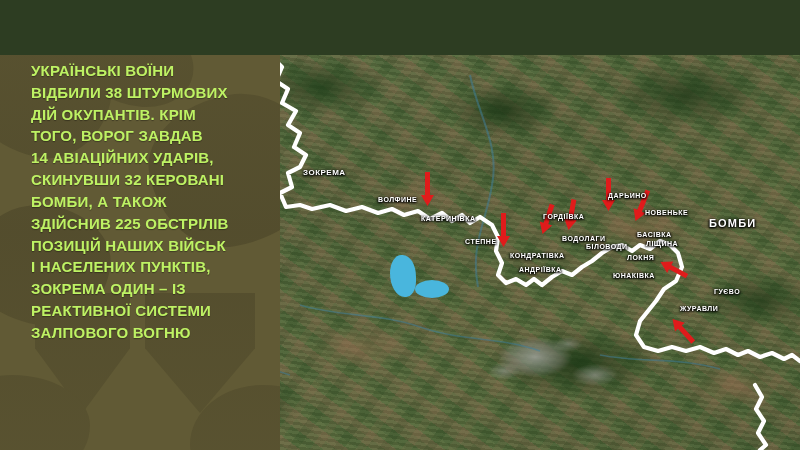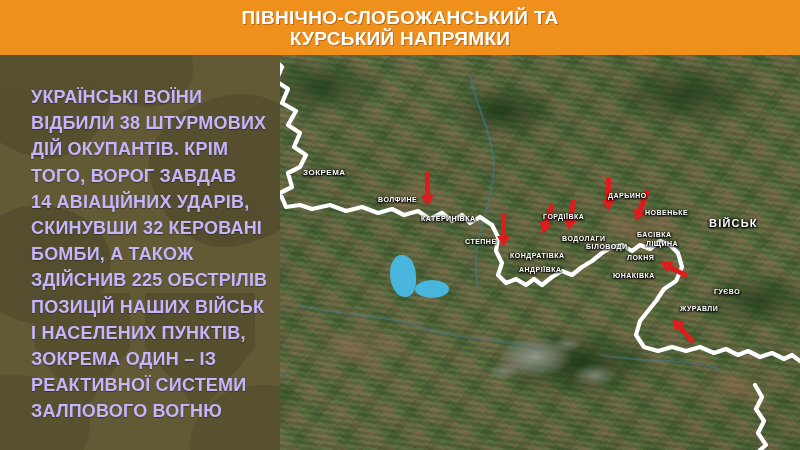--- a/index.html
+++ b/index.html
@@ -116,24 +116,23 @@
   .c3{left:-30px;top:150px;width:140px;height:120px;border-radius:50% 50% 42% 58%/56% 44% 56% 44%;transform:rotate(6deg);}
   .c4{left:35px;top:238px;width:95px;height:120px;clip-path:polygon(0 0,100% 0,100% 46%,50% 100%,0 46%);}
   .c5{left:145px;top:238px;width:110px;height:120px;clip-path:polygon(0 0,100% 0,100% 46%,50% 100%,0 46%);}
   .c6{left:-60px;top:320px;width:150px;height:110px;border-radius:48% 52% 50% 50%/54% 46% 54% 46%;}
   .c7{left:190px;top:330px;width:150px;height:110px;border-radius:48% 52% 50% 50%/54% 46% 54% 46%;}
   .c8{left:75px;top:-40px;width:120px;height:90px;border-radius:50%;transform:rotate(20deg);}
   .camo-veil{position:absolute;inset:0;background:linear-gradient(180deg,rgba(97,90,53,.55),rgba(97,90,53,.35) 45%,rgba(97,90,53,.6));}
 
   .panel-text{
     position:absolute;left:31px;top:5px;width:238px;
-    color:#c4b5fd;font-weight:bold;font-size:18px;line-height:1.455;
+    color:#bef264;font-weight:bold;font-size:15px;line-height:1.455;
     letter-spacing:.2px;text-transform:uppercase;white-space:pre-line;
     text-shadow:0 1px 1px rgba(0,0,0,.35);
-    margin-top:24px;
   }
 </style>
 </head>
 <body>
 
 <div class="frame">
 
   <div class="map-wrap">
     <div class="sat"></div>
     <div class="city"></div>
@@ -223,21 +222,21 @@
         <div class="lbl lbl-sm" style="left: 519px; top: 211px;">АНДРІЇВКА</div>
         <div class="lbl lbl-sm" style="left: 543px; top: 158px;">ГОРДІЇВКА</div>
         <div class="lbl lbl-sm" style="left: 562px; top: 180px;">ВОДОЛАГИ</div>
         <div class="lbl lbl-sm" style="left: 586px; top: 188px;">БІЛОВОДИ</div>
         <div class="lbl lbl-sm" style="left: 608px; top: 137px;">ДАРЬИНО</div>
         <div class="lbl lbl-sm" style="left: 645px; top: 154px;">НОВЕНЬКЕ</div>
         <div class="lbl lbl-sm" style="left: 637px; top: 176px;">БАСІВКА</div>
         <div class="lbl lbl-sm" style="left: 627px; top: 199px;">ЛОКНЯ</div>
         <div class="lbl lbl-sm" style="left: 613px; top: 217px;">ЮНАКІВКА</div>
         <div class="lbl lbl-sm" style="left: 646px; top: 185px;">ЛІЩИНА</div>
-        <div class="lbl lbl-lg" style="left: 709px; top: 162px;">ВІЙСЬК</div>
+        <div class="lbl lbl-lg" style="left: 709px; top: 162px;">БОМБИ</div>
         <div class="lbl lbl-sm" style="left: 714px; top: 233px;">ГУЄВО</div>
         <div class="lbl lbl-sm" style="left: 680px; top: 250px;">ЖУРАВЛИ</div>
       </div>
   </div>
 
   <div class="panel">
     <div class="camo">
       <span class="c1"></span>
         <span class="c2"></span>
         <span class="c3"></span>
@@ -256,18 +255,14 @@
 СКИНУВШИ 32 КЕРОВАНІ
 БОМБИ, А ТАКОЖ
 ЗДІЙСНИВ 225 ОБСТРІЛІВ
 ПОЗИЦІЙ НАШИХ ВІЙСЬК
 І НАСЕЛЕНИХ ПУНКТІВ,
 ЗОКРЕМА ОДИН – ІЗ
 РЕАКТИВНОЇ СИСТЕМИ
 ЗАЛПОВОГО ВОГНЮ</div>
   </div>
 
-  <div class="header">
-    <div class="header-title">ПІВНІЧНО-СЛОБОЖАНСЬКИЙ ТА
-КУРСЬКИЙ НАПРЯМКИ</div>
-  </div>
 
 </div>
 
 </body></html>

